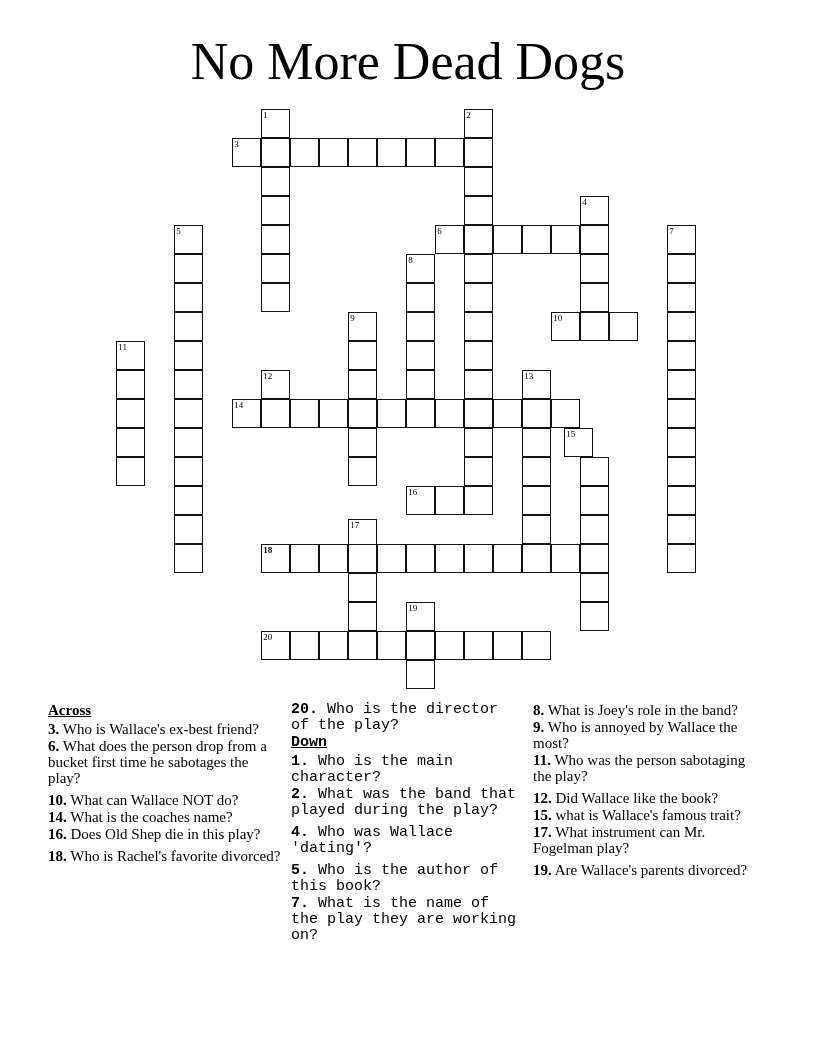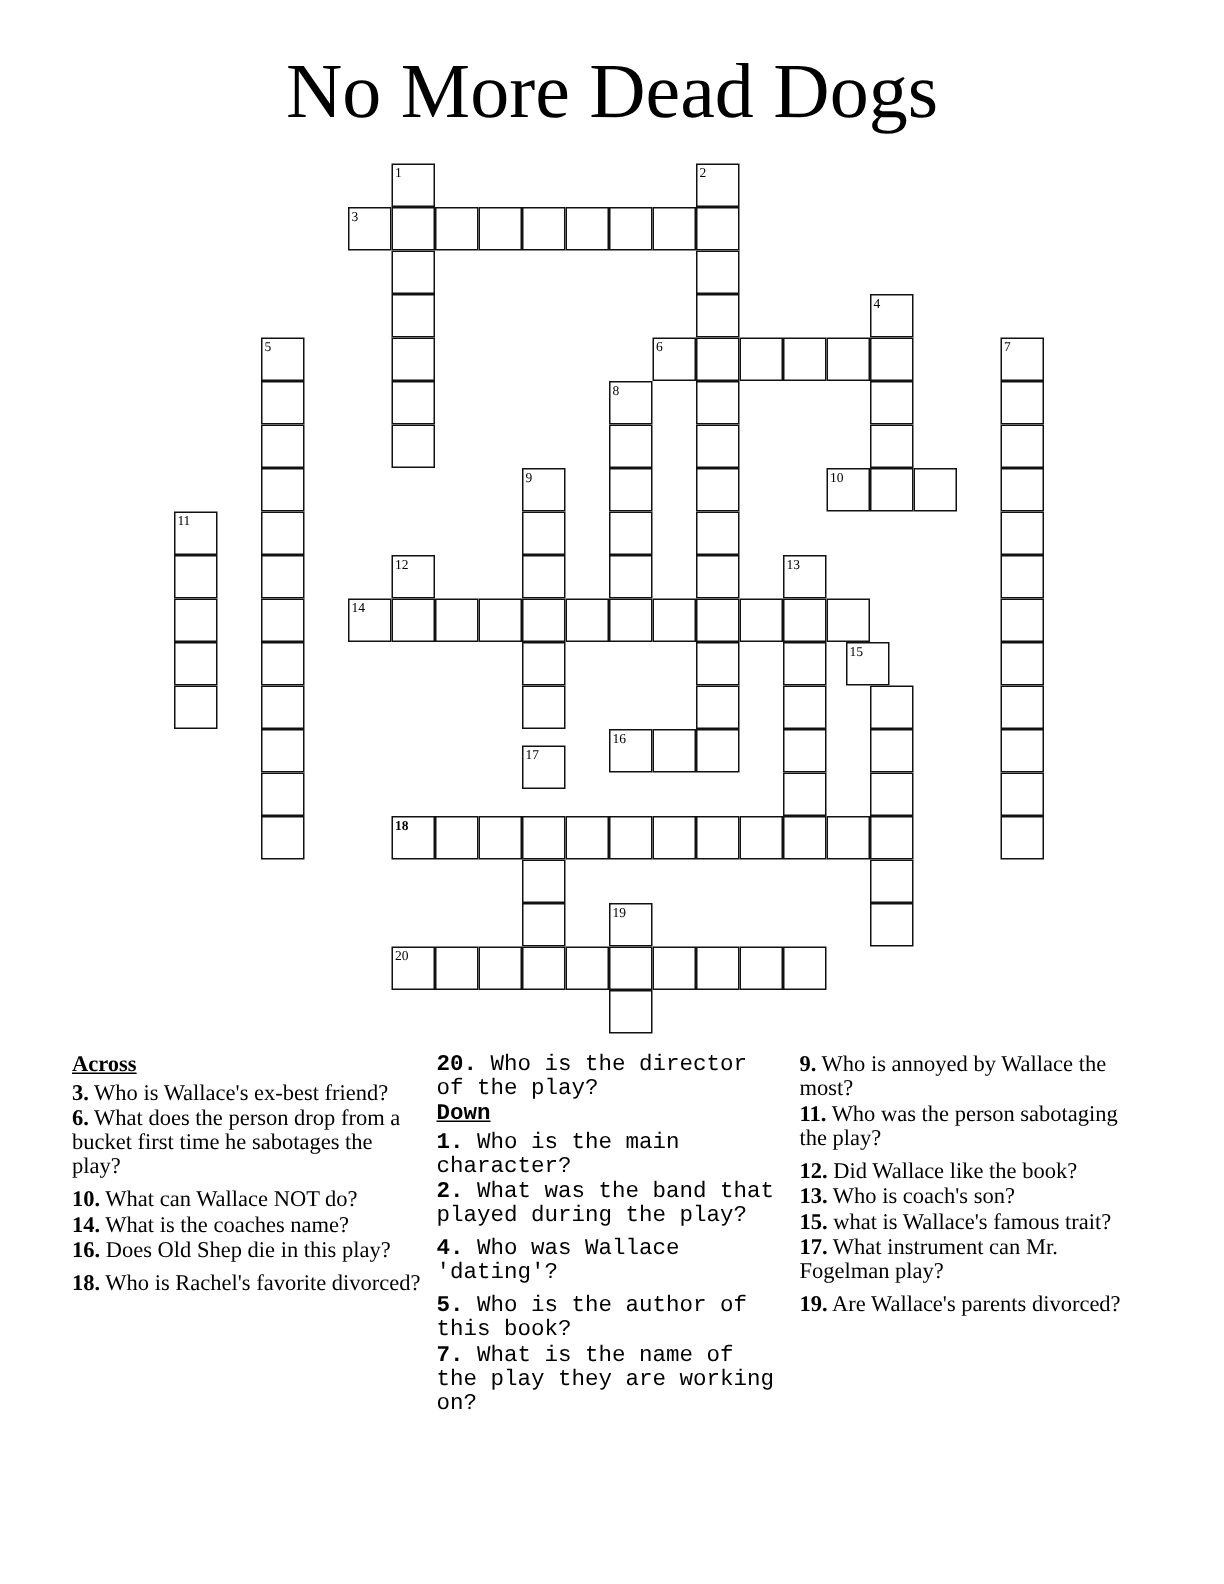--- a/index.html
+++ b/index.html
@@ -152,21 +152,21 @@
     <div class="cell" style="left: 464px; top: 348px;"></div>
     <div class="cell" style="left: 464px; top: 377px;"></div>
     <div class="cell" style="left: 464px; top: 406px;"></div>
     <div class="cell" style="left: 464px; top: 435px;"></div>
     <div class="cell" style="left: 464px; top: 464px;"></div>
     <div class="cell" style="left: 464px; top: 493px;"></div>
     <div class="cell" style="left: 290px; top: 377px;">
       <span class="num">16</span>
     </div>
     <div class="cell" style="left: 319px; top: 377px;"></div>
-    <div class="cell" style="left: 232px; top: 388px;">
+    <div class="cell" style="left: 232px; top: 410px;">
       <span class="num">17</span>
     </div>
     <div class="cell" style="left: 232px; top: 435px;"></div>
     <div class="cell" style="left: 232px; top: 464px;"></div>
     <div class="cell" style="left: 232px; top: 493px;"></div>
     <div class="cell" style="left: 232px; top: 522px;"></div>
     <div class="cell" style="left: 145px; top: 435px; font-weight: bold;">
       <span class="num">18</span>
     </div>
     <div class="cell" style="left: 174px; top: 435px;"></div>
@@ -208,20 +208,20 @@
   <div class="clue"><span class="n">20.</span> <span>Who is the director of the play?</span></div>
   <div class="hdr">Down</div>
   <div class="clue"><span class="n">1.</span> <span>Who is the main character?</span></div>
   <div class="clue" style="margin-bottom:6px"><span class="n">2.</span> <span>What was the band that played during the play?</span></div>
   <div class="clue" style="margin-bottom:6px"><span class="n">4.</span> <span>Who was Wallace 'dating'?</span></div>
   <div class="clue"><span class="n">5.</span> <span>Who is the author of this book?</span></div>
   <div class="clue"><span class="n">7.</span> <span>What is the name of the play they are working on?</span></div>
 </div>
 
 <div class="clues col3">
+  <div class="clue"><span class="n">8.</span> <span>What is Joey's role in the band?</span></div>
   <div class="clue"><span class="n">9.</span> <span>Who is annoyed by Wallace the most?</span></div>
   <div class="clue" style="margin-bottom:6px"><span class="n">11.</span> <span>Who was the person sabotaging the play?</span></div>
   <div class="clue"><span class="n">12.</span> <span>Did Wallace like the book?</span></div>
-  <div class="clue"><span class="n">13.</span> <span>Who is coach's son?</span></div>
   <div class="clue"><span class="n">15.</span> <span>what is Wallace's famous trait?</span></div>
   <div class="clue" style="margin-bottom:6px"><span class="n">17.</span> <span>What instrument can Mr. Fogelman play?</span></div>
   <div class="clue"><span class="n">19.</span> <span>Are Wallace's parents divorced?</span></div>
 </div>
 
 </body></html>

